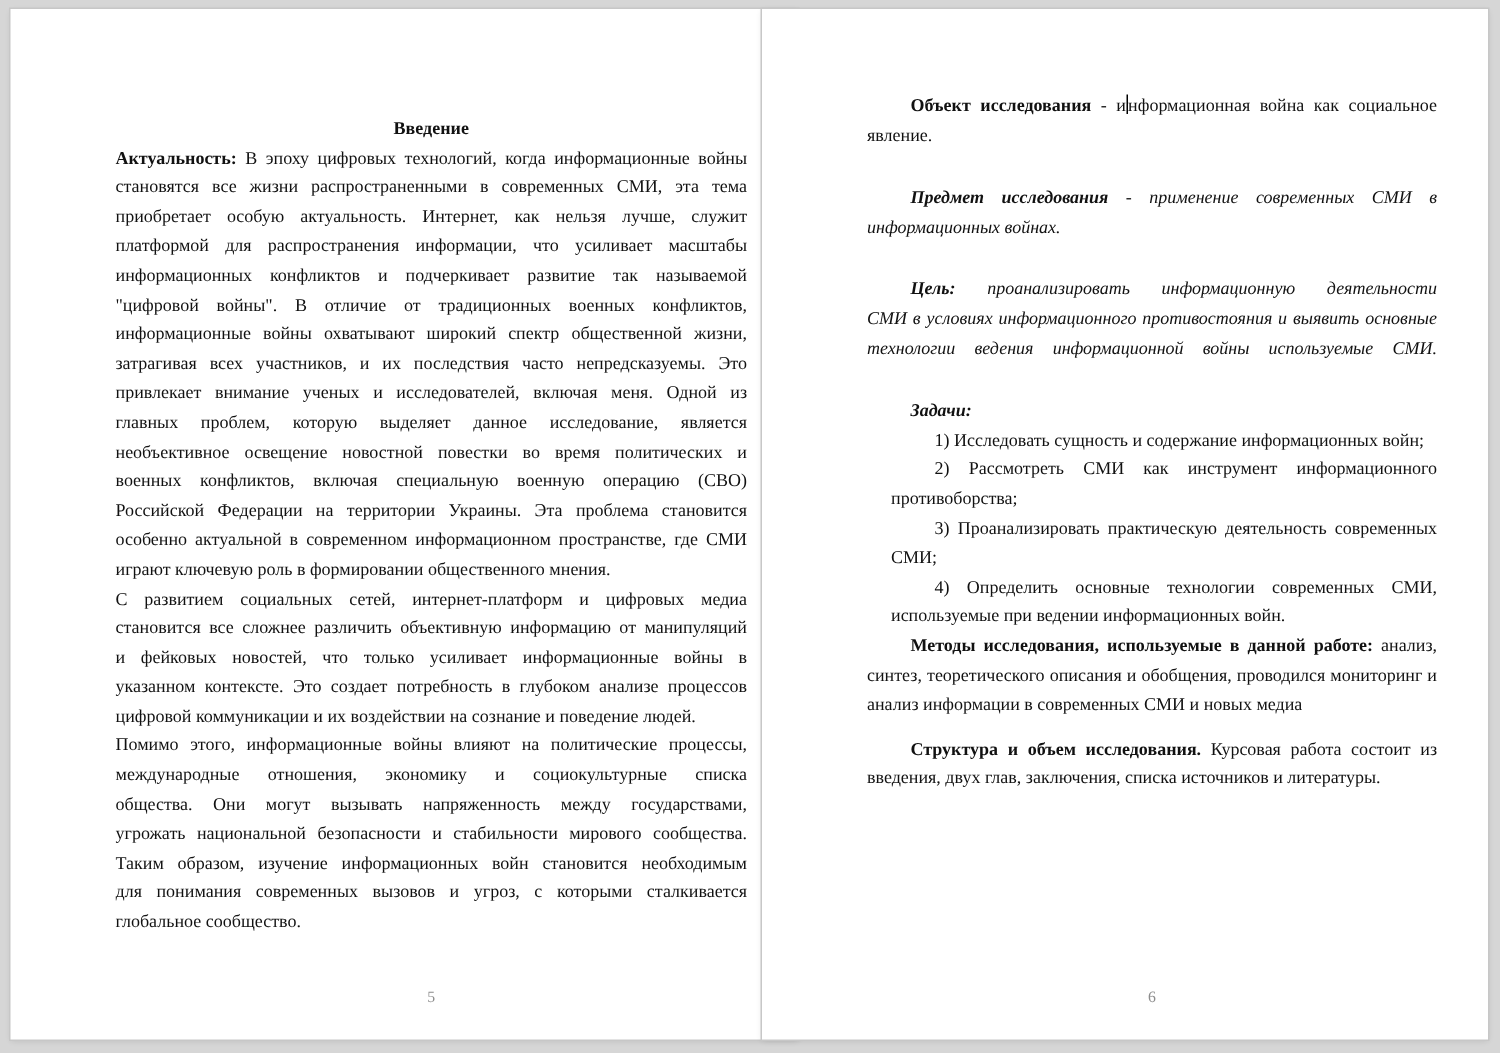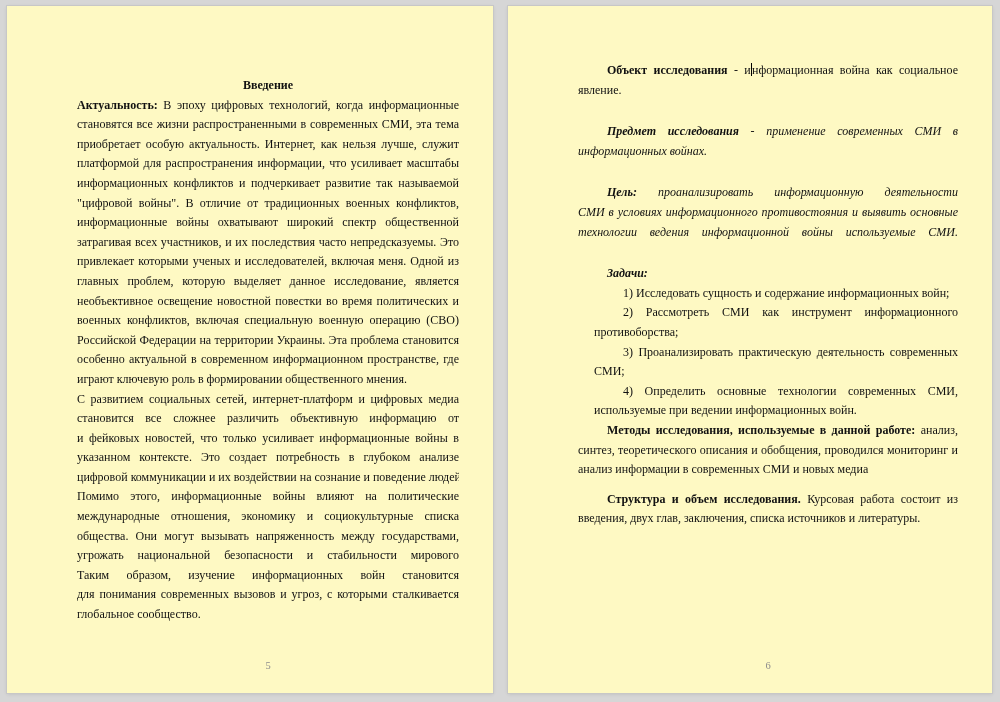--- a/index.html
+++ b/index.html
@@ -3,24 +3,24 @@
 <meta charset="utf-8">
 <style>
   html,body{margin:0;padding:0;}
   body{
     width:1000px;height:702px;overflow:hidden;
     background:#d6d6d6;
     font-family:"Liberation Serif","DejaVu Serif",serif;
   }
   .canvas{position:relative;width:1000px;height:702px;background:#d6d6d6;}
   .page{
-    position:absolute;top:6px;height:687px;background:#fef9c3;
+    position:absolute;top:6px;height:687px;background:#ffffff;
     box-shadow:0 0 0 1px #c7c7c7, 0 1px 4px rgba(0,0,0,0.12);
   }
-  #page-0{left:7px;width:486px;}
+  #page-0{left:7px;width:486px;padding-left:39px;}
   #page-1{left:508px;width:484px;}
   .content{position:absolute;left:70px;right:34px;}
   #page-0 .content{top:70px;}
   #page-1 .content{top:55px;}
   .line{
     height:19.6px;line-height:19.6px;overflow:hidden;
     font-size:12px;color:#111;
     text-align:justify;text-align-last:justify;
   }
   .line.natural{text-align-last:left;white-space:nowrap;}
@@ -52,21 +52,21 @@
         </div>
         <div>
           <div class="line"><span class="b">Актуальность:</span><span class="r"> В эпоху цифровых технологий, когда информационные войны</span></div>
           <div class="line"><span class="r">становятся все жизни распространенными в современных СМИ, эта тема</span></div>
           <div class="line"><span class="r">приобретает особую актуальность. Интернет, как нельзя лучше, служит</span></div>
           <div class="line"><span class="r">платформой для распространения информации, что усиливает масштабы</span></div>
           <div class="line"><span class="r">информационных конфликтов и подчеркивает развитие так называемой</span></div>
           <div class="line"><span class="r">"цифровой войны". В отличие от традиционных военных конфликтов,</span></div>
           <div class="line"><span class="r">информационные войны охватывают широкий спектр общественной жизни,</span></div>
           <div class="line"><span class="r">затрагивая всех участников, и их последствия часто непредсказуемы. Это</span></div>
-          <div class="line"><span class="r">привлекает которыми ученых и исследователей, включая меня. Одной из</span></div>
+          <div class="line"><span class="r">привлекает внимание ученых и исследователей, включая меня. Одной из</span></div>
           <div class="line"><span class="r">главных проблем, которую выделяет данное исследование, является</span></div>
           <div class="line"><span class="r">необъективное освещение новостной повестки во время политических и</span></div>
           <div class="line"><span class="r">военных конфликтов, включая специальную военную операцию (СВО)</span></div>
           <div class="line"><span class="r">Российской Федерации на территории Украины. Эта проблема становится</span></div>
           <div class="line"><span class="r">особенно актуальной в современном информационном пространстве, где СМИ</span></div>
           <div class="line natural"><span class="r">играют ключевую роль в формировании общественного мнения.</span></div>
         </div>
         <div>
           <div class="line"><span class="r">С развитием социальных сетей, интернет-платформ и цифровых медиа</span></div>
           <div class="line"><span class="r">становится все сложнее различить объективную информацию от манипуляций</span></div>

